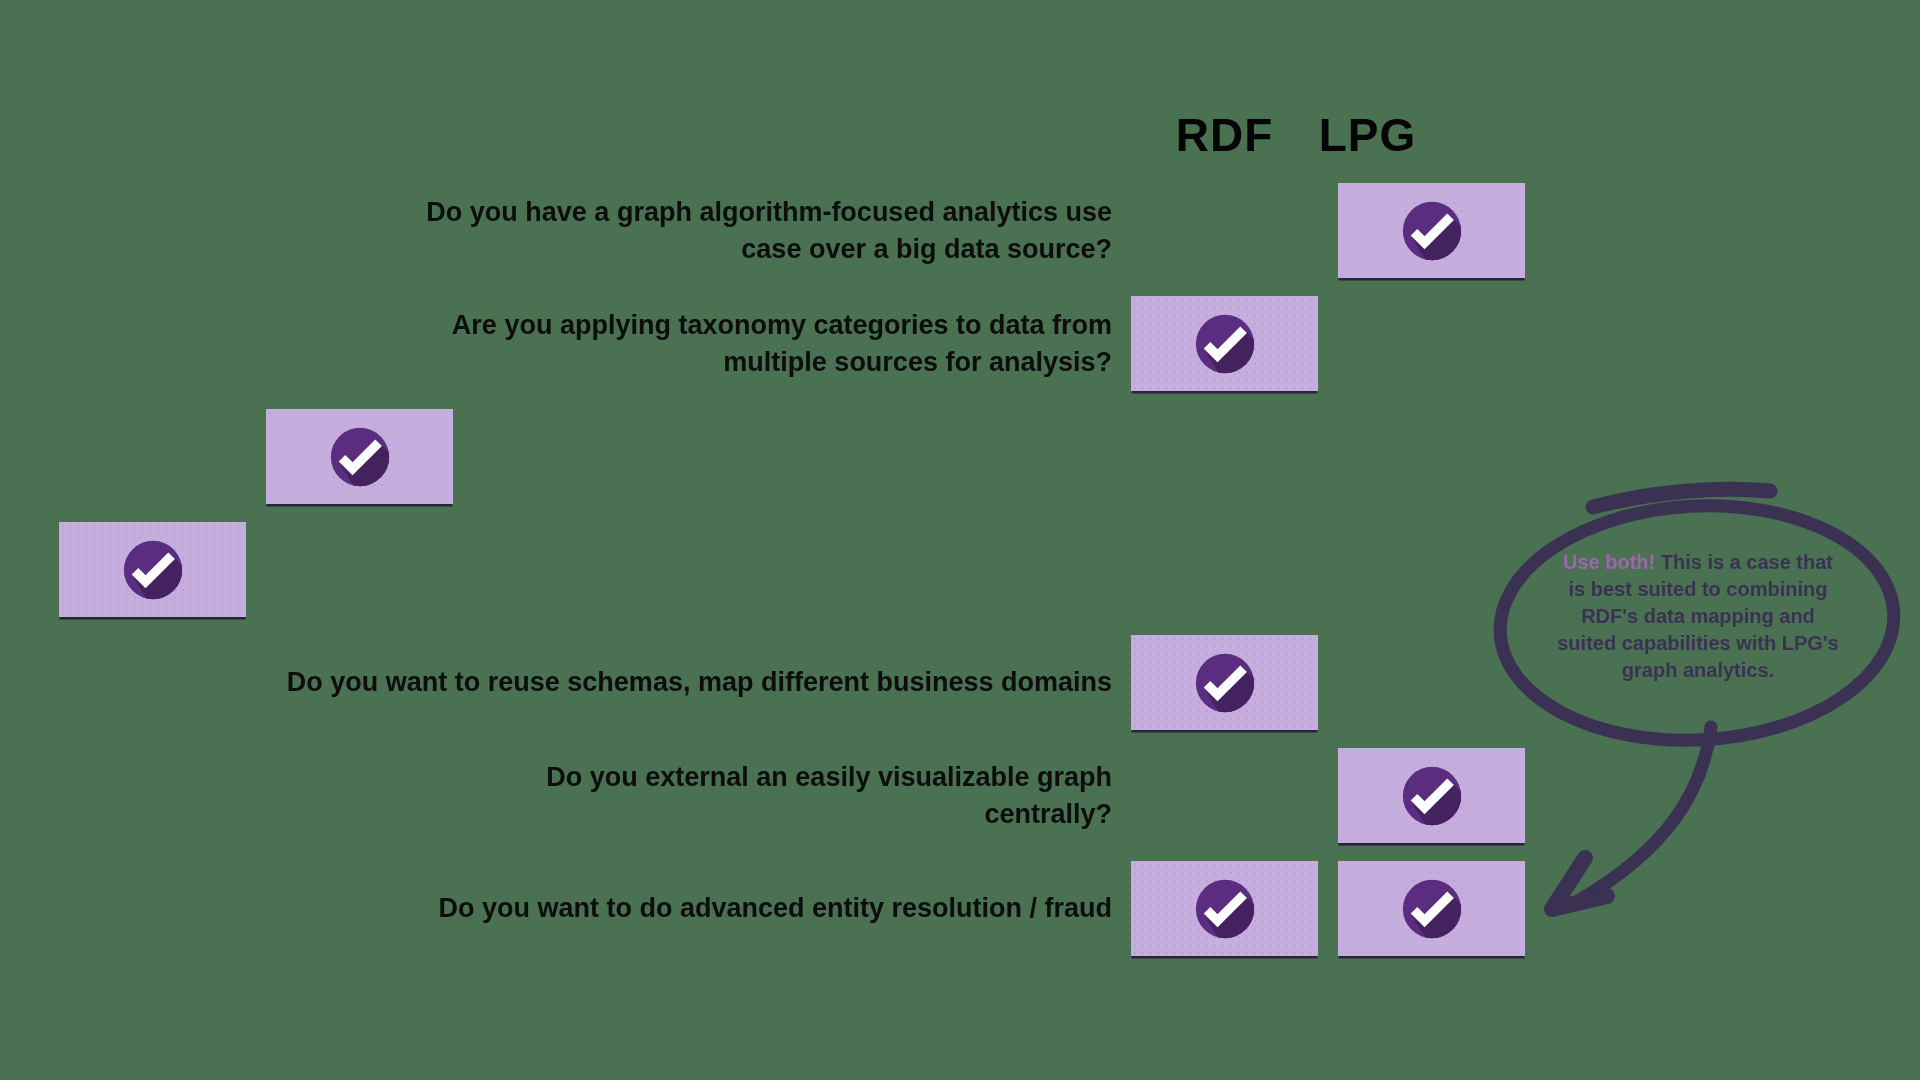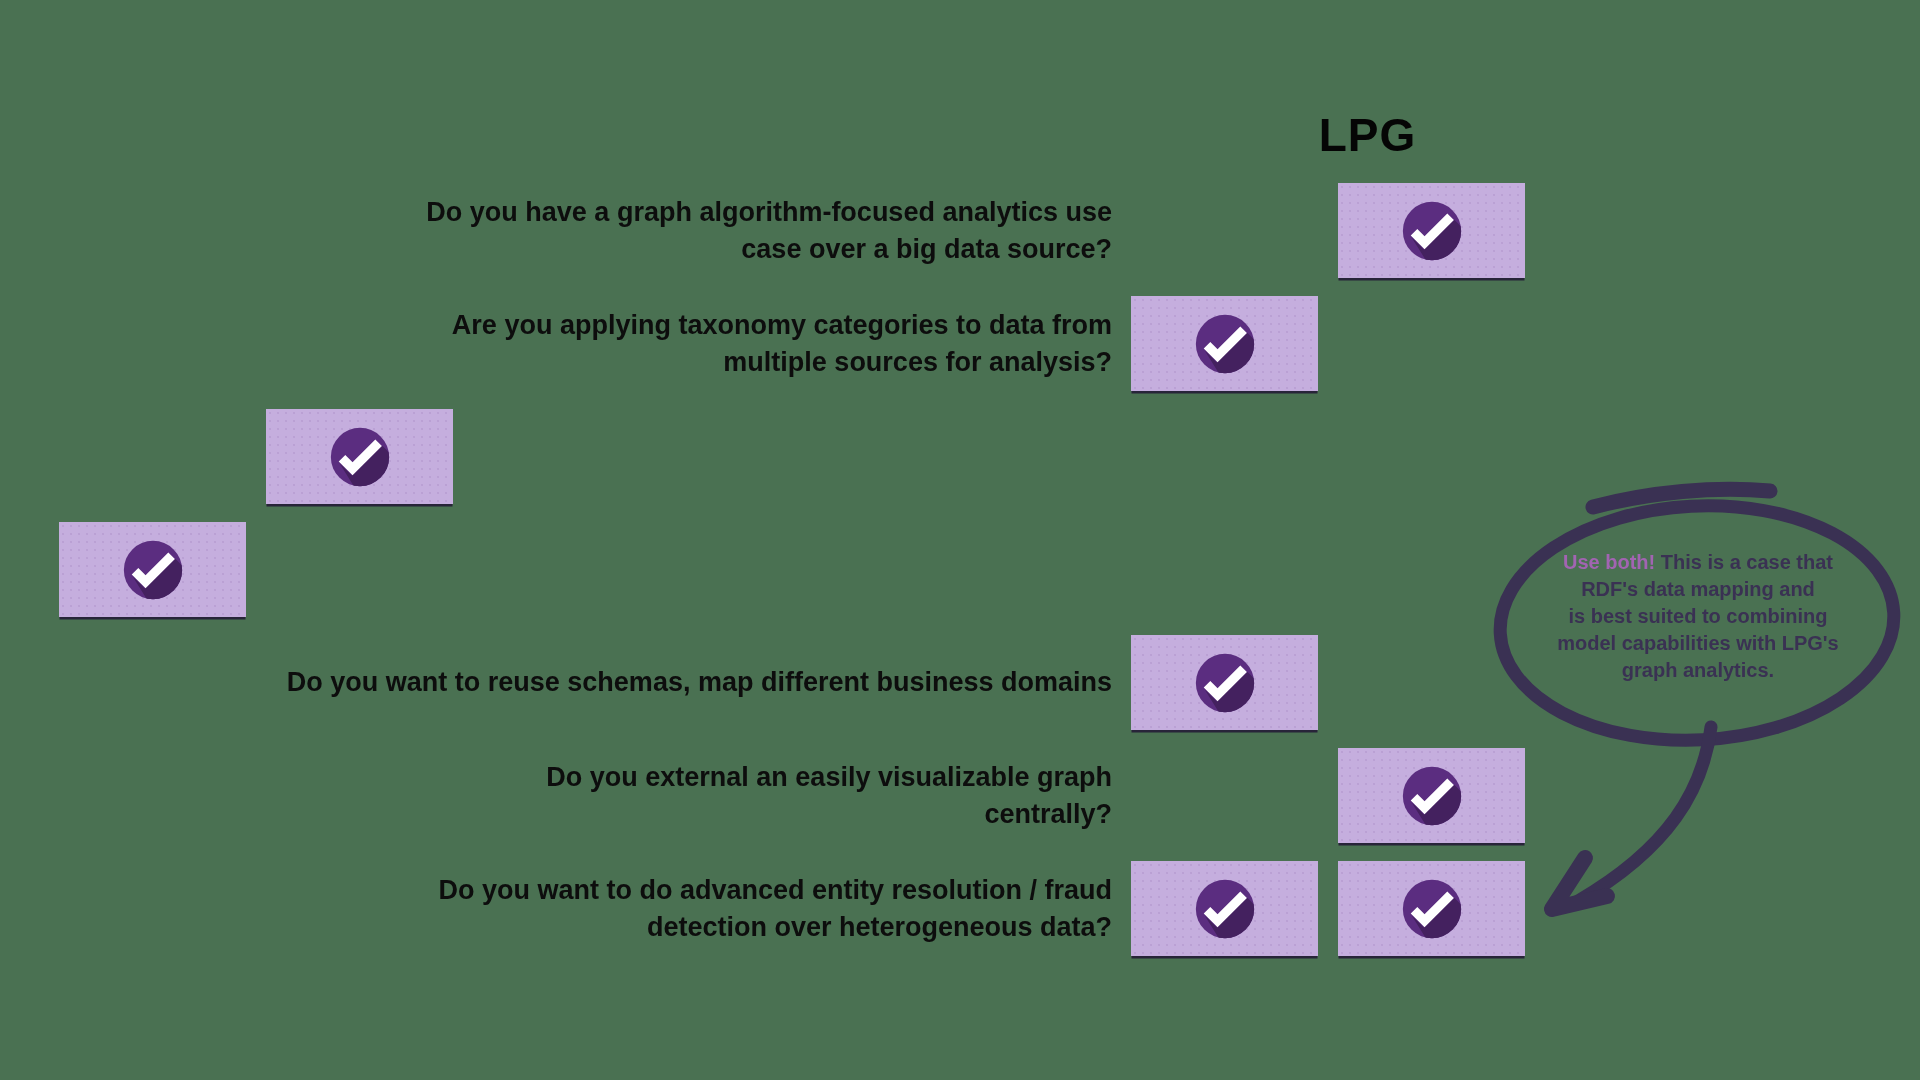--- a/index.html
+++ b/index.html
@@ -49,20 +49,21 @@
   .callout-text .highlight{color:var(--highlight-purple,#a264b2);margin-top:26px;}
   
   .overlay{position:absolute;left:0;top:0;pointer-events:none;}
   .outline-stroke{stroke:var(--outline-dark-purple,#3a3153);fill:none;}
 </style>
 </head>
 <body>
 
 <div class="canvas">
 
+  <div class="col-header rdf">RDF</div>
   <div class="col-header lpg">LPG</div>
 
   <div class="rows">
       <div class="row">
         <div class="question">
           <div>Do you have a graph algorithm-focused analytics use</div>
           <div>case over a big data source?</div>
         </div>
         <div class="cell"></div>
         <div class="cell checked">
@@ -172,21 +173,20 @@
             <g clip-path="url(#cc5)">
               <path d="M17 60 L37 80 L86 32 L200 146 L120 226 Z" fill="#44215f"></path>
             </g>
             <path d="M21 52 L38 69 L80 27" fill="none" stroke="#ffffff" stroke-width="15"></path>
           </svg>
         </div>
       </div>
       <div class="row">
         <div class="question">
           <div>Do you want to do advanced entity resolution / fraud</div>
-          <div>detection over heterogeneous data?</div>
         </div>
         <div class="cell checked">
           <svg viewBox="0 0 100 100" width="62" height="62">
             <defs>
               <clipPath id="cc6">
                 <circle cx="50" cy="50" r="47"></circle>
               </clipPath>
             </defs>
             <circle cx="50" cy="50" r="47" fill="#5b2d80"></circle>
             <g clip-path="url(#cc6)">
@@ -214,19 +214,19 @@
 
   <svg class="overlay" width="1920" height="1080" viewBox="0 0 1920 1080">
     <ellipse class="outline-stroke" cx="1697" cy="623" rx="197" ry="117" stroke-width="13" transform="rotate(-3 1697 623)"></ellipse>
     <path class="outline-stroke" d="M 1593 507 C 1650 492 1715 486 1770 491" stroke-width="15" stroke-linecap="round"></path>
     <path class="outline-stroke" d="M 1711 727 C 1703 790 1669 848 1578 901" stroke-width="13" stroke-linecap="round"></path>
     <path class="outline-stroke" d="M 1552 909 L 1585 858 M 1552 909 L 1607 896" stroke-width="16" stroke-linecap="round" stroke-linejoin="round"></path>
   </svg>
 
   <div class="callout-text">
       <div><span class="highlight">Use both!</span> This is a case that</div>
+      <div>is best suited to combining</div>
       <div>RDF's data mapping and</div>
-      <div>is best suited to combining</div>
-      <div>model capabilities with LPG's</div>
+      <div>suited capabilities with LPG's</div>
       <div>graph analytics.</div>
     </div>
 
 </div>
 
 </body></html>

